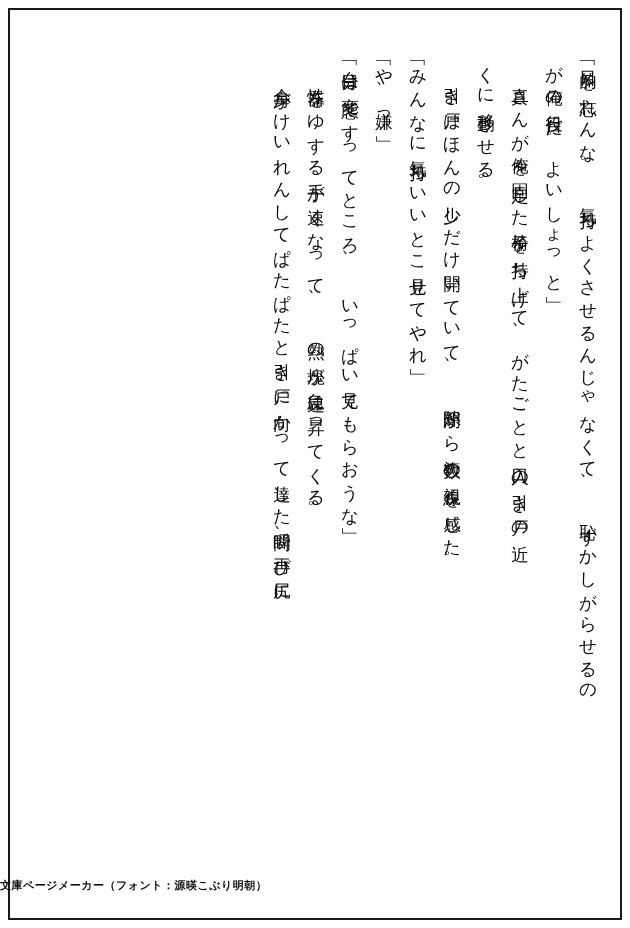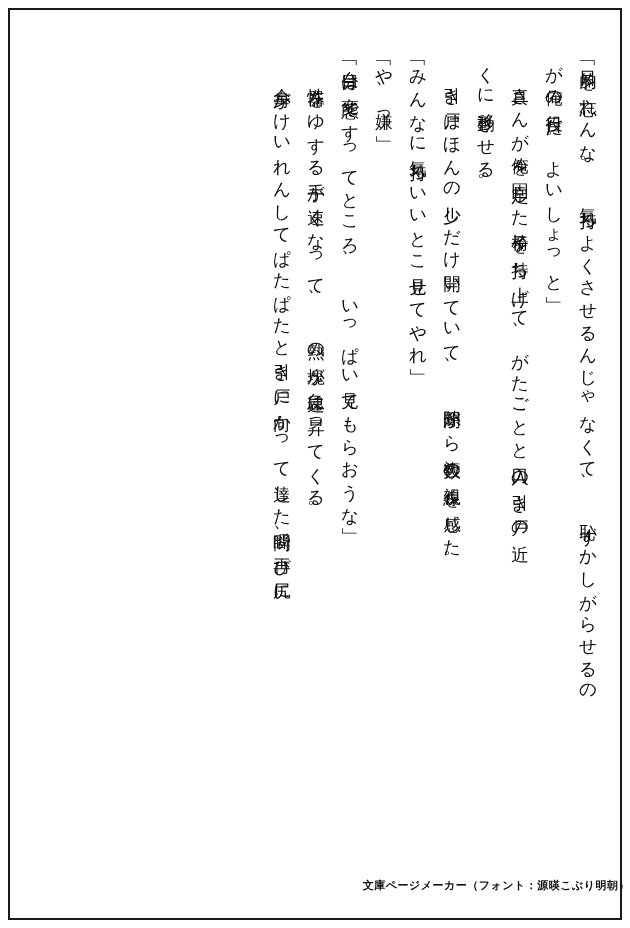--- a/index.html
+++ b/index.html
@@ -53,21 +53,21 @@
     width: 34px;
     flex: 0 0 34px;
     white-space: pre;
     overflow: visible;
   }
   .footer {
     position: absolute;
     left: 0;
     top: 878px;
     width: 630px;
-    text-align: right;
+    text-align: left;
     font-family: "DejaVu Serif", "Liberation Serif", serif;
     font-size: 11px;
     font-weight: bold;
     color: #111111;
     letter-spacing: 0.5px;
   }
 </style>
 </head>
 <body>
 

